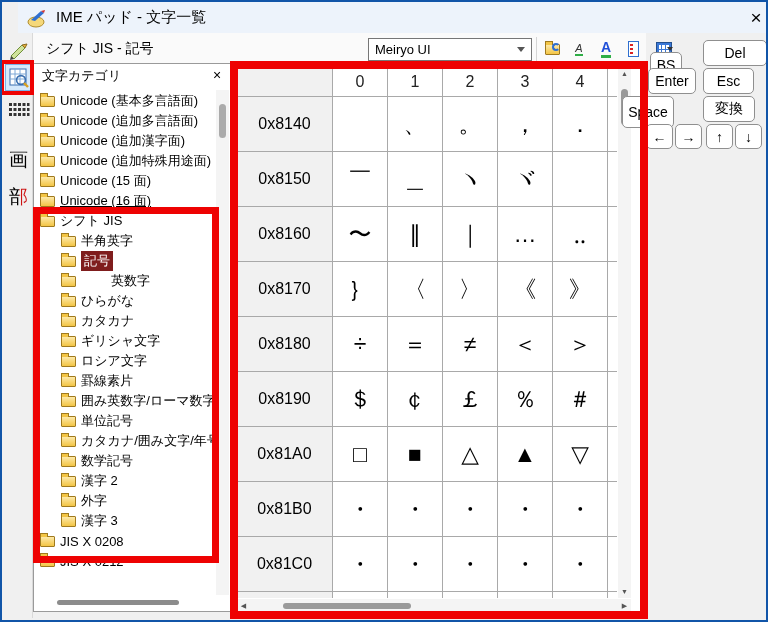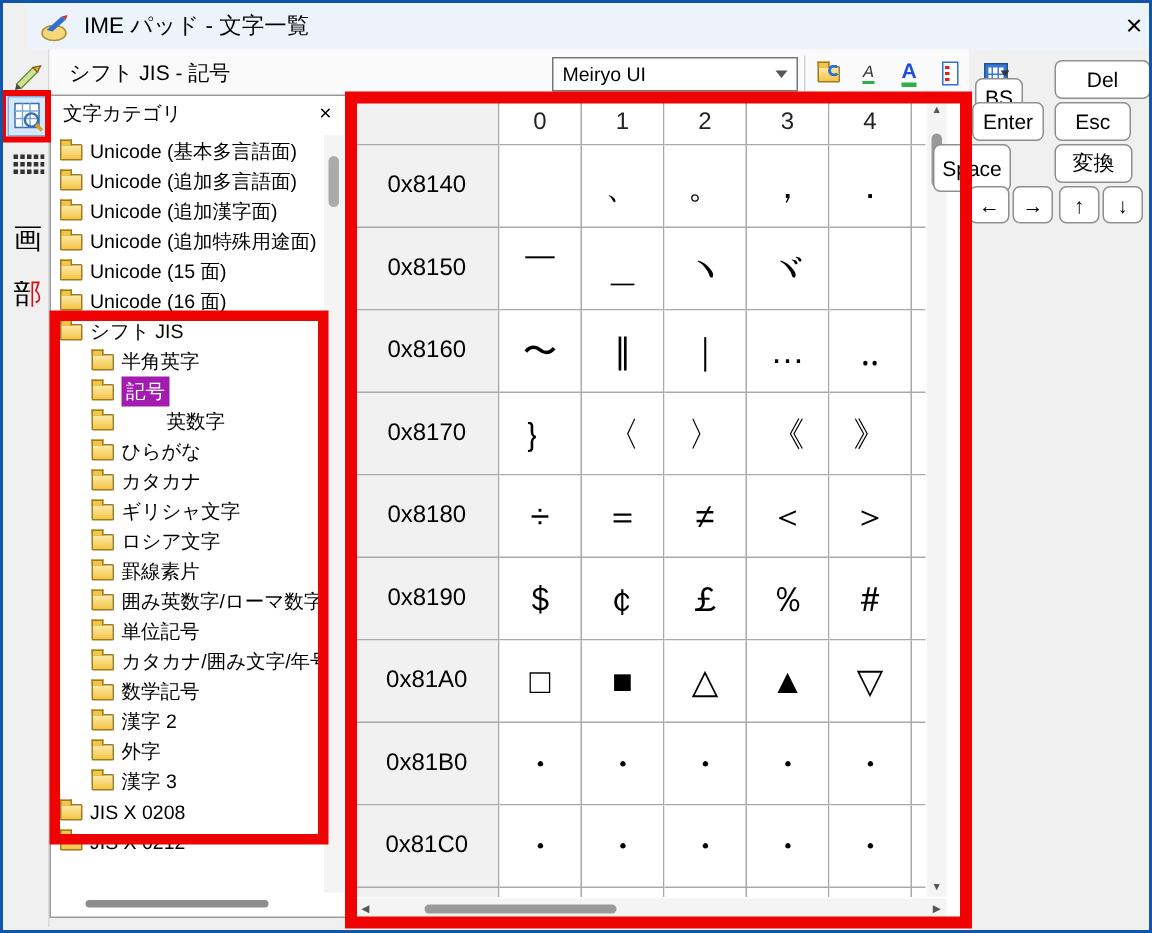--- a/index.html
+++ b/index.html
@@ -48,21 +48,21 @@
   .mini-caret { width:0; height:0; border-left:3px solid transparent; border-right:3px solid transparent; border-top:4px solid #333; margin-left:-5px; }
 
   
   .tree-panel { position:absolute; left:33px; top:63px; width:198px; height:549px; background:#fff; border:1px solid #9a9a9a; }
   .tree-header { position:absolute; left:0; top:0; right:0; height:24px; display:flex; align-items:center; padding-left:8px; font-size:13px; }
   .tree-close { position:absolute; right:4px; top:2px; width:18px; height:18px; display:flex; align-items:center; justify-content:center; font-size:14px; }
   .tree-list { position:absolute; left:1px; top:27px; right:15px; bottom:16px; overflow:hidden; }
   .tree-item { height:20px; display:flex; align-items:center; gap:5px; white-space:nowrap; font-size:13px; }
   .folder { position:relative; flex:0 0 15px; width:15px; height:11px; background:linear-gradient(#fde9a9,#f3c545); border:1px solid #a07a1e; border-radius:1px; }
   .folder::before { content:""; position:absolute; top:-4px; left:-1px; width:6px; height:3px; background:#f3c545; border:1px solid #a07a1e; border-bottom:none; }
-  .tree-label.sel { background:#a21caf; color:#fff; padding:1px 3px; }
+  .tree-label.sel { background:#7f1d1d; color:#fff; padding:1px 3px; }
   .tree-vscroll { position:absolute; right:1px; top:26px; width:13px; bottom:16px; background:#f4f4f4; }
   .tree-vthumb { position:absolute; left:3px; top:14px; width:7px; height:34px; background:#ababab; border-radius:5px; }
   .tree-hscroll { position:absolute; left:1px; right:15px; bottom:2px; height:12px; background:#fff; }
   .tree-hthumb { position:absolute; left:22px; top:3px; width:122px; height:5px; background:#8c8c8c; border-radius:3px; }
 
   
   .grid-panel { position:absolute; left:233px; top:63px; width:414px; height:555px; background:#fff; border:1px solid #9a9a9a; }
   .grid-clip { position:absolute; left:237px; top:67px; width:380px; height:531px; overflow:hidden; background:#fff; }
   .g-row { display:flex; }
   .g-cell { border-right:1px solid #a9a9a9; border-bottom:1px solid #a9a9a9; display:flex; align-items:center; justify-content:center; flex:none; }
@@ -207,21 +207,21 @@
           <span class="tree-label">Unicode (追加漢字面)</span>
         </div>
         <div class="tree-item" style="padding-left: 5px;">
           <span class="folder"></span>
           <span class="tree-label">Unicode (追加特殊用途面)</span>
         </div>
         <div class="tree-item" style="padding-left: 5px;">
           <span class="folder"></span>
           <span class="tree-label">Unicode (15 面)</span>
         </div>
-        <div class="tree-item" style="padding-left: 5px;">
+        <div class="tree-item" style="padding-left: 5px; text-decoration: underline;">
           <span class="folder"></span>
           <span class="tree-label">Unicode (16 面)</span>
         </div>
         <div class="tree-item" style="padding-left: 5px;">
           <span class="folder"></span>
           <span class="tree-label">シフト JIS</span>
         </div>
         <div class="tree-item" style="padding-left: 26px;">
           <span class="folder"></span>
           <span class="tree-label">半角英字</span>

